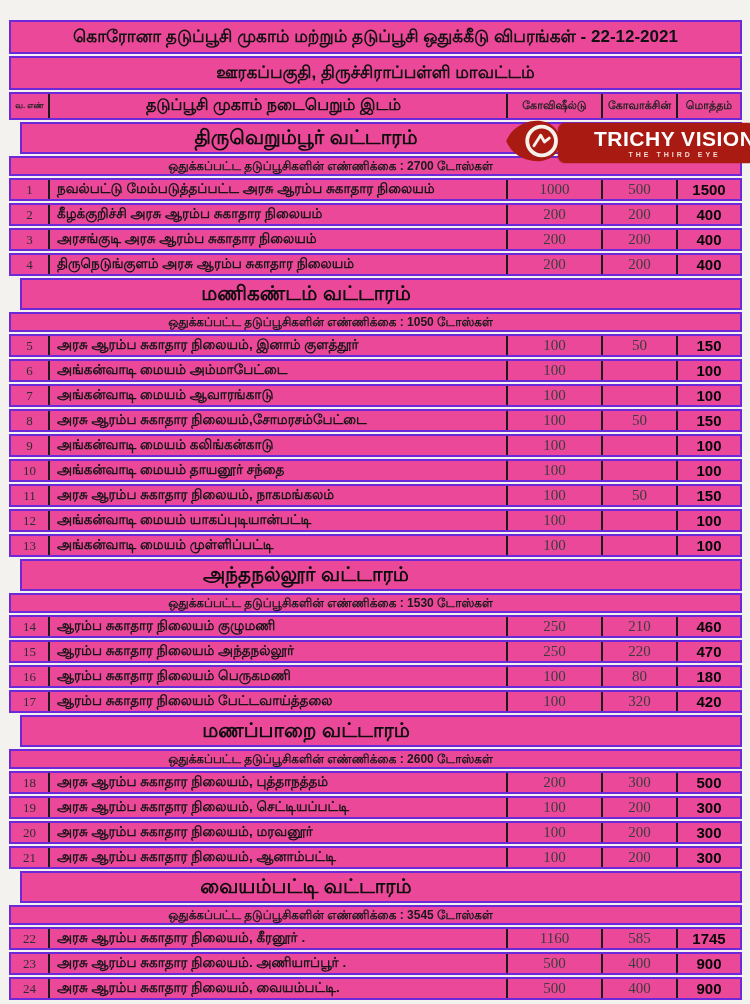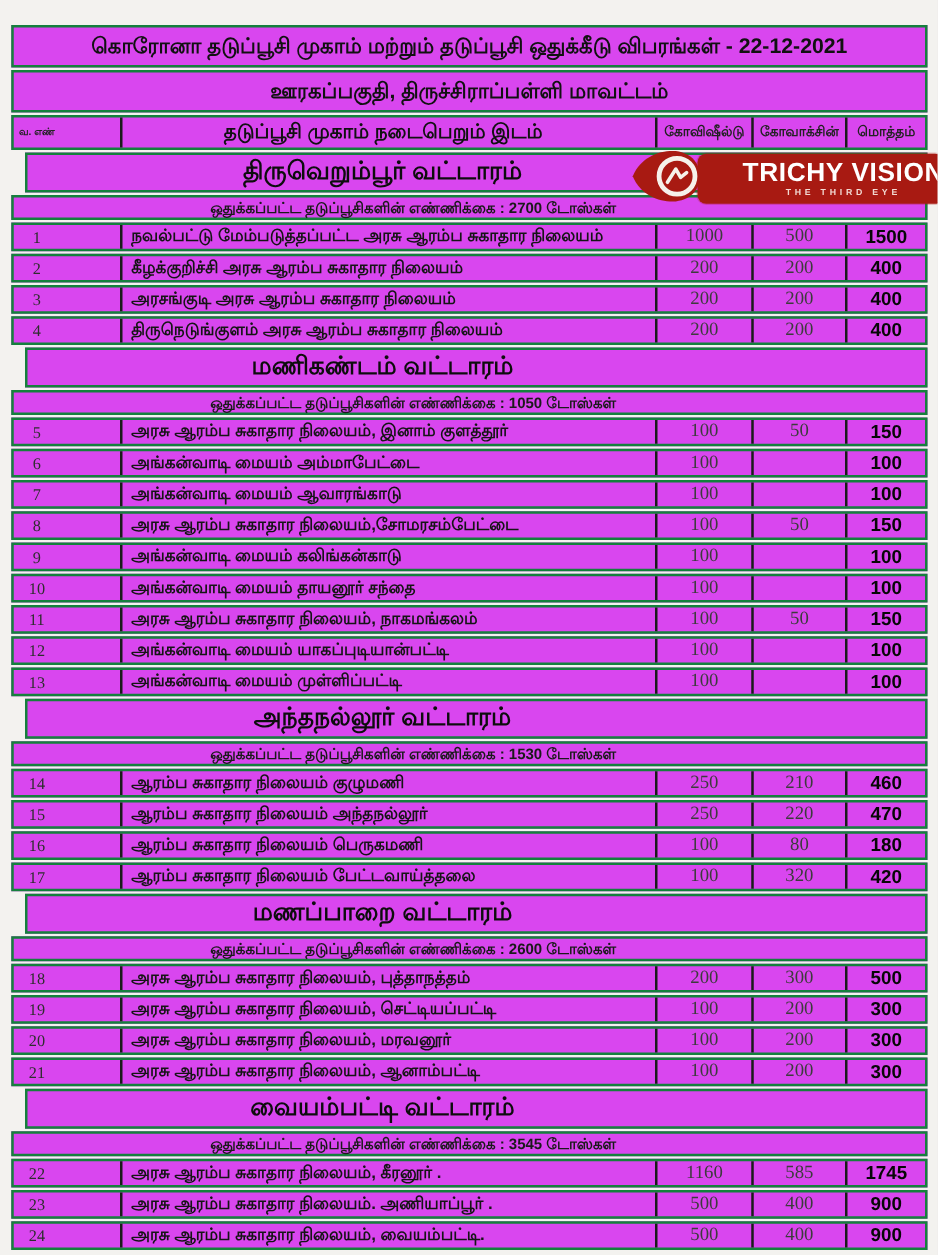--- a/index.html
+++ b/index.html
@@ -11,42 +11,42 @@
   .page{
     position:relative;
     width:750px;height:1004px;
     box-sizing:border-box;
     padding:20px 8px 0 9px;
     background:#f3f2ef;
     overflow:hidden;
   }
   .box{
     box-sizing:border-box;
-    border:2px solid #15803d;
-    background:#d946ef;
+    border:2px solid #6d28d9;
+    background:#ec4899;
     margin-bottom:2px;
     display:flex;
     align-items:center;
   }
   .title-box{height:34px;justify-content:center;}
   .title-text{
     font-size:17px;font-weight:bold;color:#111;
     text-align:center;line-height:30px;
   }
   .subtitle-box{height:34px;justify-content:center;}
   .header-box{height:28px;padding:0;}
   .cell{
     height:100%;
     display:flex;align-items:center;justify-content:center;
     box-sizing:border-box;
   }
   .cell + .cell{border-left:2px solid #1b1b1b;}
   .c-no{width:37px;flex:none;}
-  .c-loc{flex:1;justify-content:flex-start;padding:0 16px 0 7px;margin-left:48px;}
-  .c-cs{width:77px;flex:none;}
+  .c-loc{flex:1;justify-content:flex-start;padding:0 16px 0 7px;}
+  .c-cs{width:95px;flex:none;}
   .c-cx{width:75px;flex:none;}
   .c-tot{width:64px;flex:none;}
   .hdr-no{font-size:8px;color:#222;font-weight:bold;}
   .hdr-loc{justify-content:center;font-size:16px;font-weight:bold;color:#111;}
   .hdr-num{font-size:11px;font-weight:bold;color:#222;}
   .section-title-box{height:32px;justify-content:center;margin-left:11px;}
   .section-title{
     font-size:20px;font-weight:bold;color:#0d0d0d;
     text-align:center;width:100%;padding-right:150px;box-sizing:border-box;
   }

